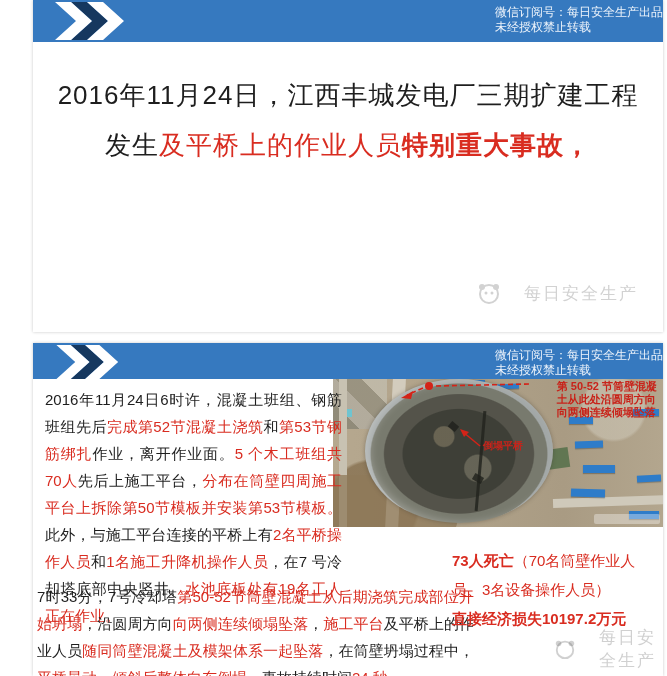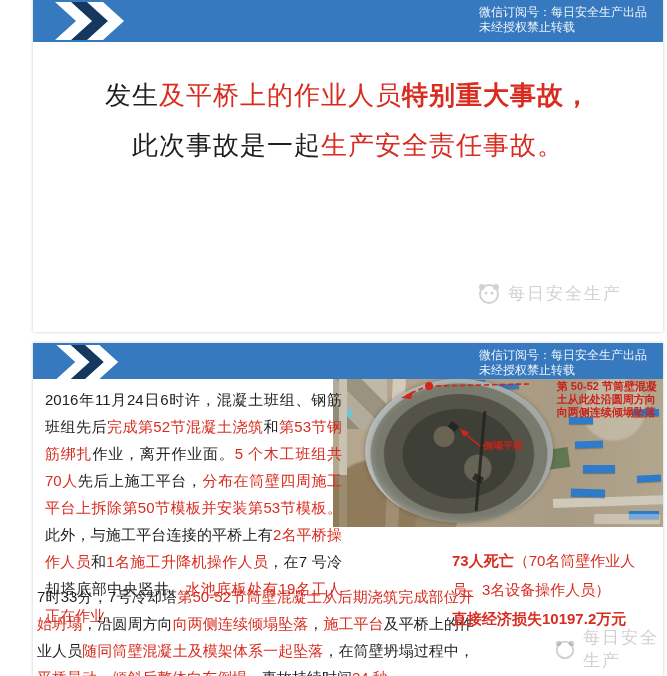--- a/index.html
+++ b/index.html
@@ -6,29 +6,29 @@
   body{width:667px;height:676px;overflow:hidden;font-family:"Liberation Sans","DejaVu Sans",sans-serif;}
   .page{position:relative;width:667px;height:676px;background:#fff;}
   .card{position:absolute;left:33px;width:630px;background:#fff;box-shadow:0 0 3px rgba(0,0,0,.22);}
   .card1{top:0;height:332px;}
   .card2{top:343px;height:333px;}
   
   .bar{position:absolute;left:0;right:0;top:0;background:#3679bf;}
   .bar1{height:42px;}
   .bar2{height:36px;}
   .chev{position:absolute;left:22px;top:2px;}
-  .bar-text{position:absolute;right:16px;top:5px;color:#eef4fb;font-size:12px;line-height:15px;text-align:left;}
+  .bar-text{position:absolute;right:0;top:5px;color:#eef4fb;font-size:12px;line-height:15px;text-align:left;}
   
   .headline{position:absolute;left:0;right:0;top:70px;text-align:center;font-size:26px;letter-spacing:1px;color:#1e1e1e;}
   .hline{height:50px;line-height:50px;white-space:nowrap;}
   .seg-k{color:#1e1e1e;}
   .seg-r{color:#d92c20;}
   .seg-rb{color:#d92c20;font-weight:bold;margin-top:40px;}
   
-  .wm{position:absolute;display:flex;align-items:center;gap:6px;color:#d2d2d2;font-size:17px;letter-spacing:2px;}
+  .wm{position:absolute;display:flex;align-items:center;gap:22px;color:#d2d2d2;font-size:17px;letter-spacing:2px;}
   .wm1{left:443px;top:281px;}
   .wm2{left:520px;top:283px;color:rgba(120,120,120,.35);z-index:1;}
   .wm svg{flex:0 0 auto;}
   
   .para{position:absolute;font-size:15px;line-height:27px;color:#1e1e1e;text-align:justify;}
   .para1{left:12px;top:43px;width:297px;}
   .para2{left:4px;top:240px;width:437px;}
   .stats{position:absolute;left:419px;top:203px;width:213px;font-size:15px;line-height:29px;z-index:2;}
   
   .photo{position:absolute;left:300px;top:36px;width:330px;height:148px;overflow:hidden;background:
@@ -72,22 +72,22 @@
         <polygon points="0,0 16,0 37,19 16,38 0,38 21,19" fill="#ffffff"></polygon>
         <polygon points="32,0 48,0 69,19 48,38 32,38 53,19" fill="#ffffff"></polygon>
       </svg>
       <div class="bar-text">
         <div>微信订阅号：每日安全生产出品</div>
         <div>未经授权禁止转载</div>
       </div>
     </header>
 
     <div class="headline">
+      <div class="hline"><span class="seg-k">2016年11月24日，江西丰城发电厂三期扩建工程</span></div>
       <div class="hline"><span class="seg-k">发生</span><span class="seg-r">及平桥上的作业人员</span><span class="seg-rb">特别重大事故，</span></div>
-      <div class="hline"><span class="seg-k">此次事故是一起</span><span class="seg-r">生产安全责任事故。</span></div>
     </div>
 
     <div class="wm wm1">
       <svg width="26" height="24" viewBox="0 0 26 24">
         <circle cx="13" cy="13" r="9" fill="none" stroke="#d2d2d2" stroke-width="2"></circle>
         <circle cx="6" cy="6" r="3" fill="#d2d2d2"></circle>
         <circle cx="20" cy="6" r="3" fill="#d2d2d2"></circle>
         <circle cx="10" cy="12" r="1.5" fill="#d2d2d2"></circle>
         <circle cx="16" cy="12" r="1.5" fill="#d2d2d2"></circle>
       </svg>

